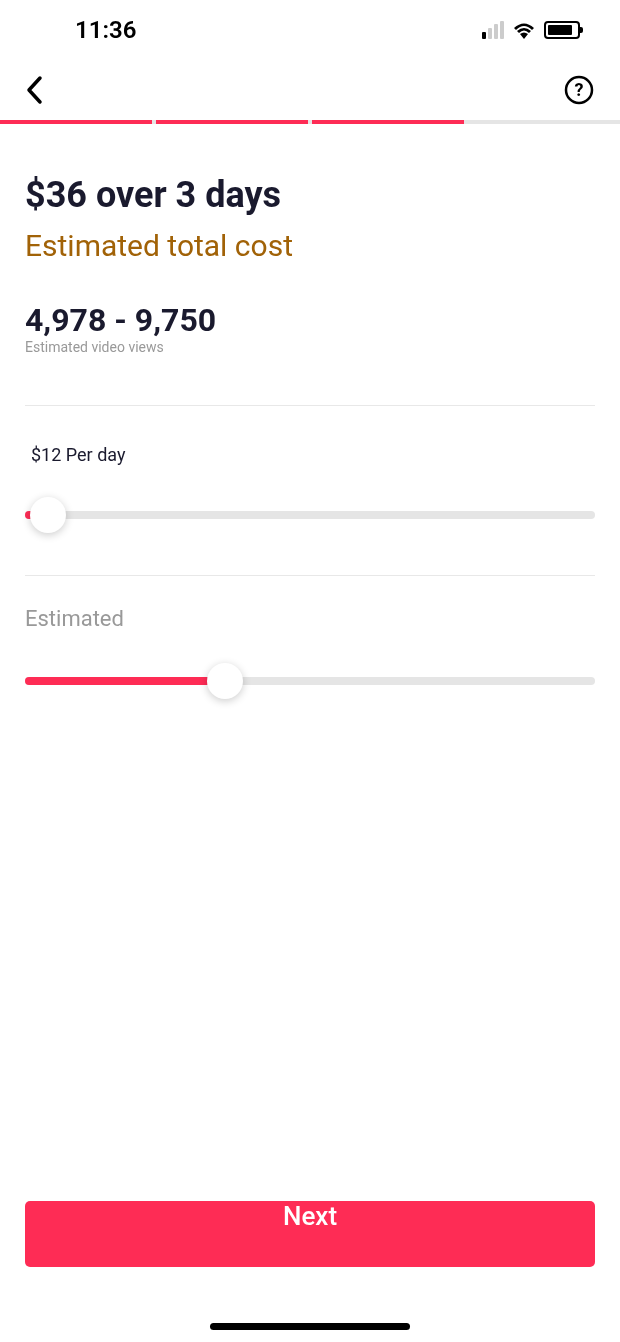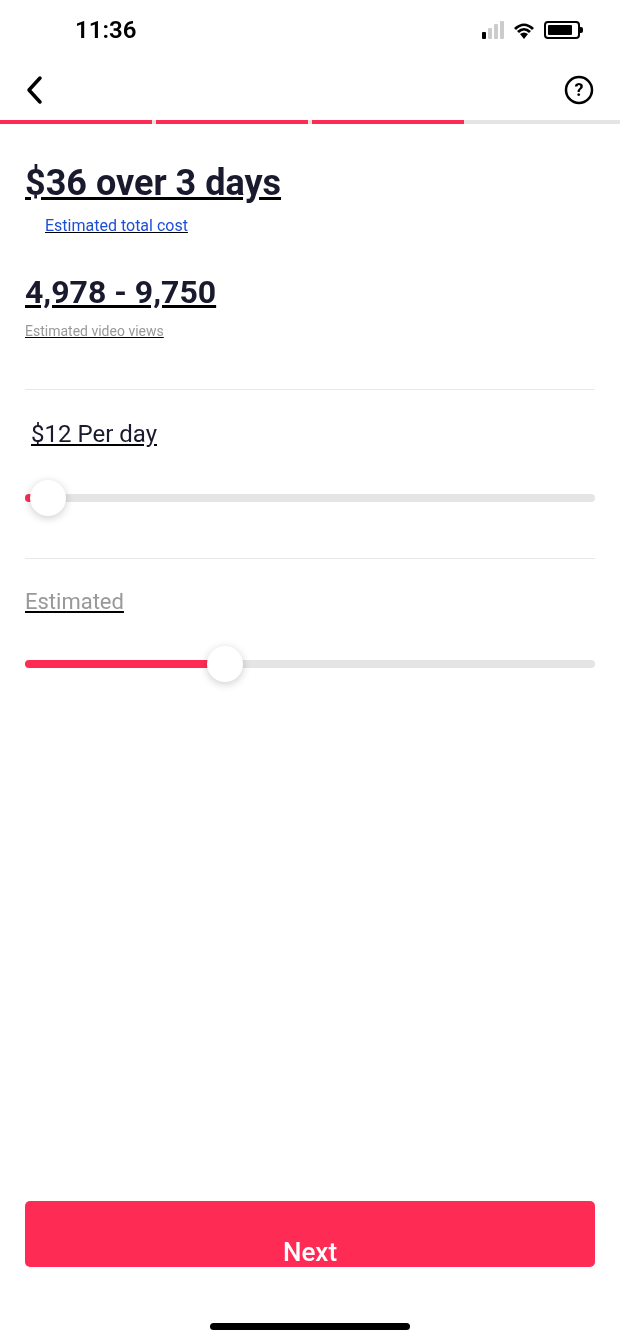--- a/index.html
+++ b/index.html
@@ -104,64 +104,63 @@
       gap: 4px;
     }
     .progress-segment {
       flex: 1;
       height: 100%;
     }
     .progress-segment.active {
       background: #fe2c55;
     }
     .content {
-      padding: 38px 25px 0 25px;
-      text-decoration: underline;
+      padding: 50px 25px 0 25px;
     }
     .cost-headline {
       font-size: 36px;
       font-weight: 700;
       color: #1a1a2e;
       margin-bottom: 12px;
     }
     .cost-subtitle {
-      font-size: 16px;
-      color: #1d4ed8;
+      font-size: 30px;
+      color: #a16207;
       margin-bottom: 38px;
-      margin-left: 20px;
     }
     .views-headline {
       font-size: 32px;
       font-weight: 700;
       color: #1a1a2e;
-      margin-bottom: 12px;
+      margin-bottom: 0;
     }
     .views-subtitle {
       font-size: 14px;
       color: #999;
     }
     .divider {
       height: 1px;
       background: #e8e8e8;
       margin: 50px 0 0 0;
     }
     .section {
       padding-top: 30px;
     }
     .section-label {
       font-size: 22px;
       color: #999;
       margin-bottom: 30px;
     }
     .slider-value {
-      font-size: 24px;
+      font-size: 18px;
       color: #1a1a2e;
       font-weight: 400;
       margin-bottom: 30px;
       padding-left: 6px;
+      margin-top: 8px;
     }
     .slider-value.centered {
       text-align: center;
       padding-left: 0;
     }
     .slider-container {
       position: relative;
       height: 40px;
       display: flex;
       align-items: center;
@@ -197,21 +196,21 @@
       right: 25px;
       height: 66px;
       background: #fe2c55;
       color: #fff;
       font-size: 26px;
       font-weight: 500;
       border: none;
       border-radius: 5px;
       cursor: pointer;
       display: flex;
-      align-items: flex-end;
+      align-items: flex-start;
       justify-content: center;
     }
     .home-indicator {
       position: absolute;
       bottom: 12px;
       left: 50%;
       transform: translateX(-50%);
       width: 200px;
       height: 7px;
       background: #000;

